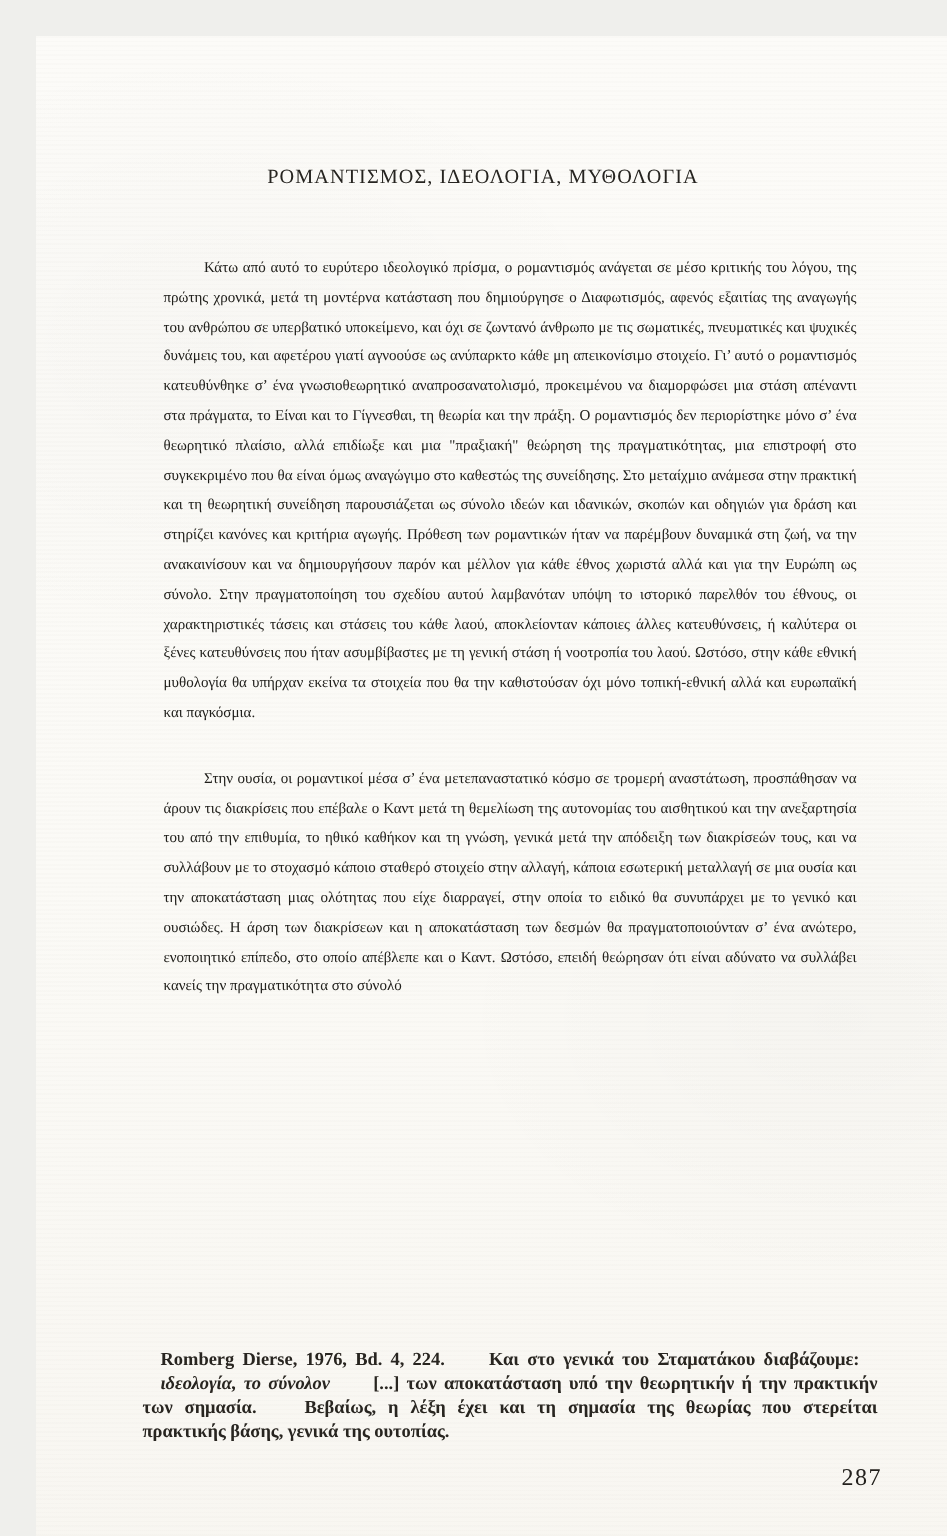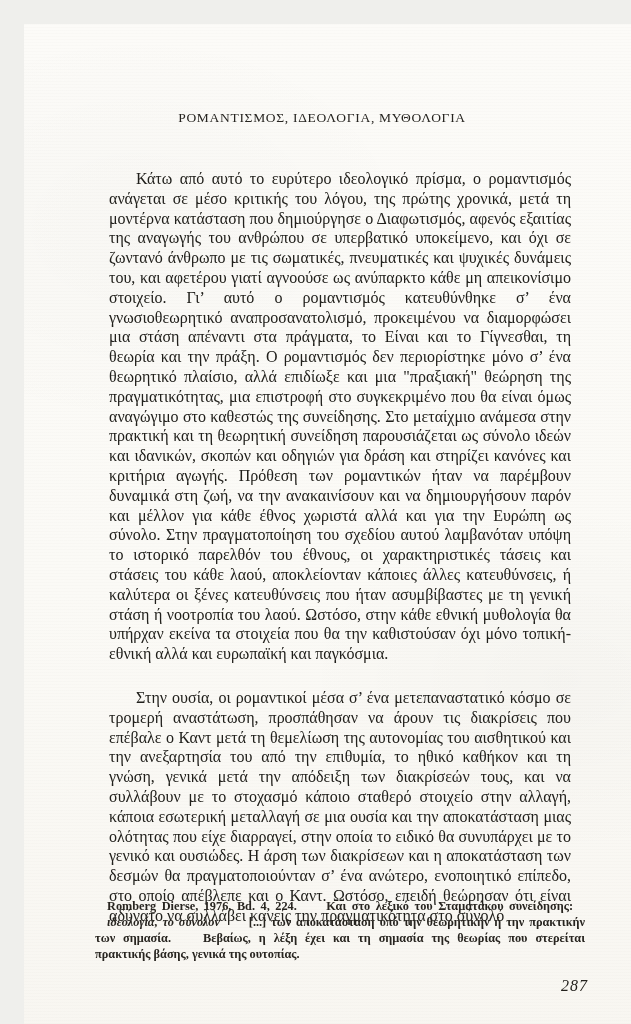--- a/index.html
+++ b/index.html
@@ -37,21 +37,21 @@
     letter-spacing: 0.7px;
     font-weight: 400;
     color: #262420;
     white-space: nowrap;
   }
   .body-text {
     position: absolute;
     top: 121px;
     left: 61px;
     width: 510px;
-    font-size: 16px;
+    font-size: 10px;
     line-height: 19.8px;
     text-align: justify;
     color: #21201c;
   }
   .body-text p {
     text-indent: 27px;
     margin: 0;
   }
   .footnote {
     position: absolute;
@@ -63,36 +63,35 @@
     text-align: justify;
     font-weight: 700;
     color: #282520;
   }
   .fn-italic { font-style: italic; }
   .page-number {
     position: absolute;
     top: 941px;
     left: 525px;
     font-size: 16px;
-    font-style: italic;
     letter-spacing: 1px;
     color: #23211d;
   }
 </style>
 </head>
 <body>
 
 <div class="page">
 
   <div class="heading">ΡΟΜΑΝΤΙΣΜΟΣ, ΙΔΕΟΛΟΓΙΑ, ΜΥΘΟΛΟΓΙΑ</div>
 
   <div class="body-text">
     <p>Κάτω από αυτό το ευρύτερο ιδεολογικό πρίσμα, ο ρομαντισμός ανάγεται σε μέσο κριτικής του λόγου, της πρώτης χρονικά, μετά τη μοντέρνα κατάσταση που δημιούργησε ο Διαφωτισμός, αφενός εξαιτίας της αναγωγής του ανθρώπου σε υπερβατικό υποκείμενο, και όχι σε ζωντανό άνθρωπο με τις σωματικές, πνευματικές και ψυχικές δυνάμεις του, και αφετέρου γιατί αγνοούσε ως ανύπαρκτο κάθε μη απεικονίσιμο στοιχείο. Γι’ αυτό ο ρομαντισμός κατευθύνθηκε σ’ ένα γνωσιοθεωρητικό αναπροσανατολισμό, προκειμένου να διαμορφώσει μια στάση απέναντι στα πράγματα, το Είναι και το Γίγνεσθαι, τη θεωρία και την πράξη. Ο ρομαντισμός δεν περιορίστηκε μόνο σ’ ένα θεωρητικό πλαίσιο, αλλά επιδίωξε και μια "πραξιακή" θεώρηση της πραγματικότητας, μια επιστροφή στο συγκεκριμένο που θα είναι όμως αναγώγιμο στο καθεστώς της συνείδησης. Στο μεταίχμιο ανάμεσα στην πρακτική και τη θεωρητική συνείδηση παρουσιάζεται ως σύνολο ιδεών και ιδανικών, σκοπών και οδηγιών για δράση και στηρίζει κανόνες και κριτήρια αγωγής. Πρόθεση των ρομαντικών ήταν να παρέμβουν δυναμικά στη ζωή, να την ανακαινίσουν και να δημιουργήσουν παρόν και μέλλον για κάθε έθνος χωριστά αλλά και για την Ευρώπη ως σύνολο. Στην πραγματοποίηση του σχεδίου αυτού λαμβανόταν υπόψη το ιστορικό παρελθόν του έθνους, οι χαρακτηριστικές τάσεις και στάσεις του κάθε λαού, αποκλείονταν κάποιες άλλες κατευθύνσεις, ή καλύτερα οι ξένες κατευθύνσεις που ήταν ασυμβίβαστες με τη γενική στάση ή νοοτροπία του λαού. Ωστόσο, στην κάθε εθνική μυθολογία θα υπήρχαν εκείνα τα στοιχεία που θα την καθιστούσαν όχι μόνο τοπική-εθνική αλλά και ευρωπαϊκή και παγκόσμια.</p>
     <p>Στην ουσία, οι ρομαντικοί μέσα σ’ ένα μετεπαναστατικό κόσμο σε τρομερή αναστάτωση, προσπάθησαν να άρουν τις διακρίσεις που επέβαλε ο Καντ μετά τη θεμελίωση της αυτονομίας του αισθητικού και την ανεξαρτησία του από την επιθυμία, το ηθικό καθήκον και τη γνώση, γενικά μετά την απόδειξη των διακρίσεών τους, και να συλλάβουν με το στοχασμό κάποιο σταθερό στοιχείο στην αλλαγή, κάποια εσωτερική μεταλλαγή σε μια ουσία και την αποκατάσταση μιας ολότητας που είχε διαρραγεί, στην οποία το ειδικό θα συνυπάρχει με το γενικό και ουσιώδες. Η άρση των διακρίσεων και η αποκατάσταση των δεσμών θα πραγματοποιούνταν σ’ ένα ανώτερο, ενοποιητικό επίπεδο, στο οποίο απέβλεπε και ο Καντ. Ωστόσο, επειδή θεώρησαν ότι είναι αδύνατο να συλλάβει κανείς την πραγματικότητα στο σύνολό</p>
   </div>
 
   <div class="footnote">
-    <span>Romberg Dierse, 1976, Bd. 4, 224.</span><span> Και στο λεξικό του Σταματάκου συνείδησης: </span><span class="fn-italic">ιδεολογία, το σύνολον</span><span> [...] των αποκατάσταση υπό την θεωρητικήν ή την πρακτικήν των σημασία.</span><span> Βεβαίως, η λέξη έχει και τη σημασία της θεωρίας που στερείται πρακτικής βάσης, γενικά της ουτοπίας.</span>
+    <span>Romberg Dierse, 1976, Bd. 4, 224.</span><span> Και στο γενικά του Σταματάκου διαβάζουμε: </span><span class="fn-italic">ιδεολογία, το σύνολον</span><span> [...] των αποκατάσταση υπό την θεωρητικήν ή την πρακτικήν των σημασία.</span><span> Βεβαίως, η λέξη έχει και τη σημασία της θεωρίας που στερείται πρακτικής βάσης, γενικά της ουτοπίας.</span>
   </div>
 
   <div class="page-number">287</div>
 
 </div>
 
 </body></html>

